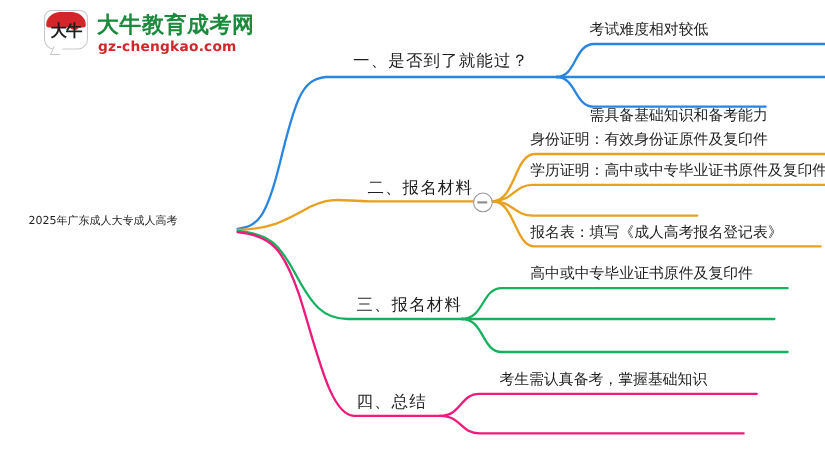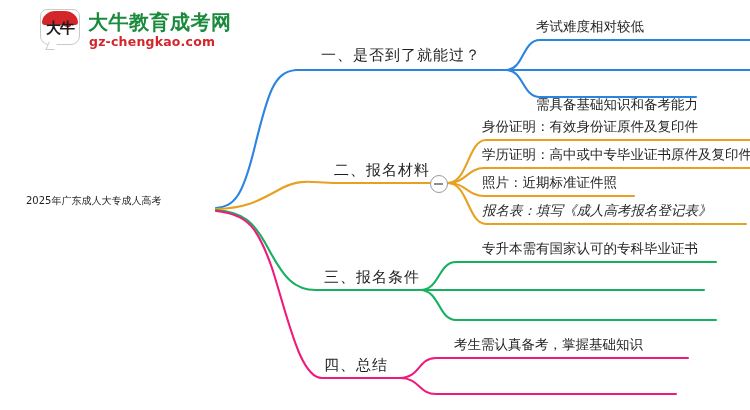--- a/index.html
+++ b/index.html
@@ -223,27 +223,26 @@
 
 
   <div class="node-text branch-node" style="left:318px; top:180px;">二、报名材料</div>
 
   <div id="collapse-toggle"></div>
 
   <div class="node-text leaf-node" style="left:466px; top:136px;text-align:right;">身份证明：有效身份证原件及复印件</div>
 
   <div class="node-text leaf-node" style="left:466px; top:164px;">学历证明：高中或中专毕业证书原件及复印件</div>
 
-  <div class="node-text leaf-node" style="left:466px; top:192px;">照片：近期标准证件照</div>
-
-  <div class="node-text leaf-node" style="left:466px; top:220px;font-style:italic;">报名表：填写《成人高考报名登记表》</div>
-
-  <div class="node-text branch-node" style="left:308px; top:287px;">三、报名条件</div>
-
-  <div class="node-text leaf-node" style="left:466px; top:258px;">专升本需有国家认可的专科毕业证书</div>
+
+  <div class="node-text leaf-node" style="left:466px; top:220px;">报名表：填写《成人高考报名登记表》</div>
+
+  <div class="node-text branch-node" style="left:308px; top:287px;">三、报名材料</div>
+
+  <div class="node-text leaf-node" style="left:466px; top:258px;">高中或中专毕业证书原件及复印件</div>
 
 
 
   <div class="node-text branch-node" style="left:308px; top:375px;">四、总结</div>
 
   <div class="node-text leaf-node" style="left:438px; top:354px;">考生需认真备考，掌握基础知识</div>
 
 
 </div>
 

